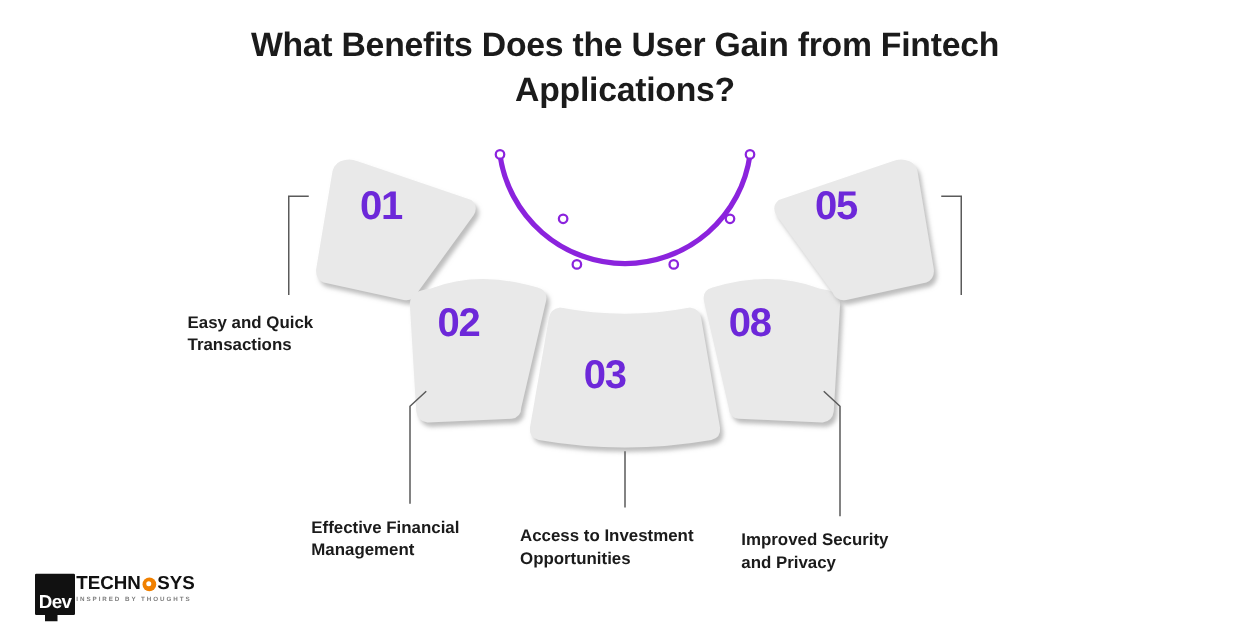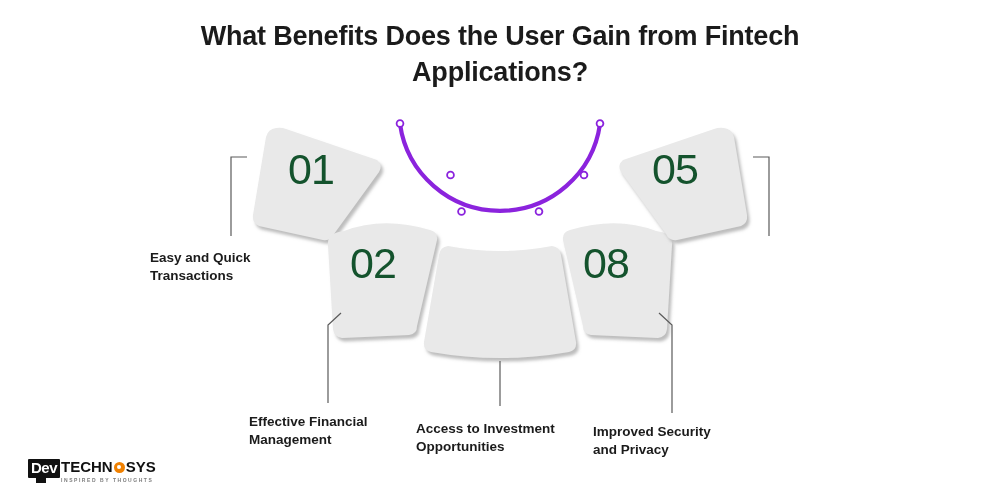--- a/index.html
+++ b/index.html
@@ -41,23 +41,23 @@
     left: 0;
     top: 0;
     width: 1000px;
     height: 500px;
   }
 
   
   .petal-num {
     position: absolute;
     font-family: "Liberation Sans", sans-serif;
-    font-size: 43px;
-    font-weight: 400;
-    color: #14532d;
+    font-size: 32px;
+    font-weight: 700;
+    color: #6d28d9;
     letter-spacing: -1px;
     line-height: 1;
     white-space: nowrap;
   }
   .num-01 { left: 288px; top: 148px; }
   .num-02 { left: 350px; top: 242px; }
   .num-03 { left: 467px; top: 283px; }
   .num-04 { left: 583px; top: 242px; }
   .num-05 { left: 652px; top: 148px; }
 
@@ -87,21 +87,21 @@
     display: flex;
     align-items: flex-start;
   }
   .logo-dev {
     background: #111111;
     color: #ffffff;
     font-family: "Liberation Sans", sans-serif;
     font-weight: 700;
     font-size: 15px;
     letter-spacing: -0.5px;
-    padding: 1px 3px 2px 3px;
+    padding: 15px 3px 2px 3px;
     line-height: 1.05;
     position: relative;
     border-radius: 1px;
   }
   .logo-dev::after {
     content: "";
     position: absolute;
     left: 8px;
     bottom: -5px;
     width: 10px;
@@ -243,20 +243,21 @@
       <path d="M 247 157 L 231 157 L 231 236"></path>
       <path d="M 753 157 L 769 157 L 769 236"></path>
       <path d="M 341 313 L 328 325 L 328 403"></path>
       <path d="M 500 361 L 500 406"></path>
       <path d="M 659 313 L 672 325 L 672 413"></path>
     </g>
   </svg>
 
   <div class="petal-num num-01">01</div>
   <div class="petal-num num-02">02</div>
+  <div class="petal-num num-03">03</div>
   <div class="petal-num num-04">08</div>
   <div class="petal-num num-05">05</div>
 
   <div class="lbl lbl-1">Easy and Quick
 Transactions</div>
   <div class="lbl lbl-2">Effective Financial
 Management</div>
   <div class="lbl lbl-3">Access to Investment
 Opportunities</div>
   <div class="lbl lbl-4">Improved Security

